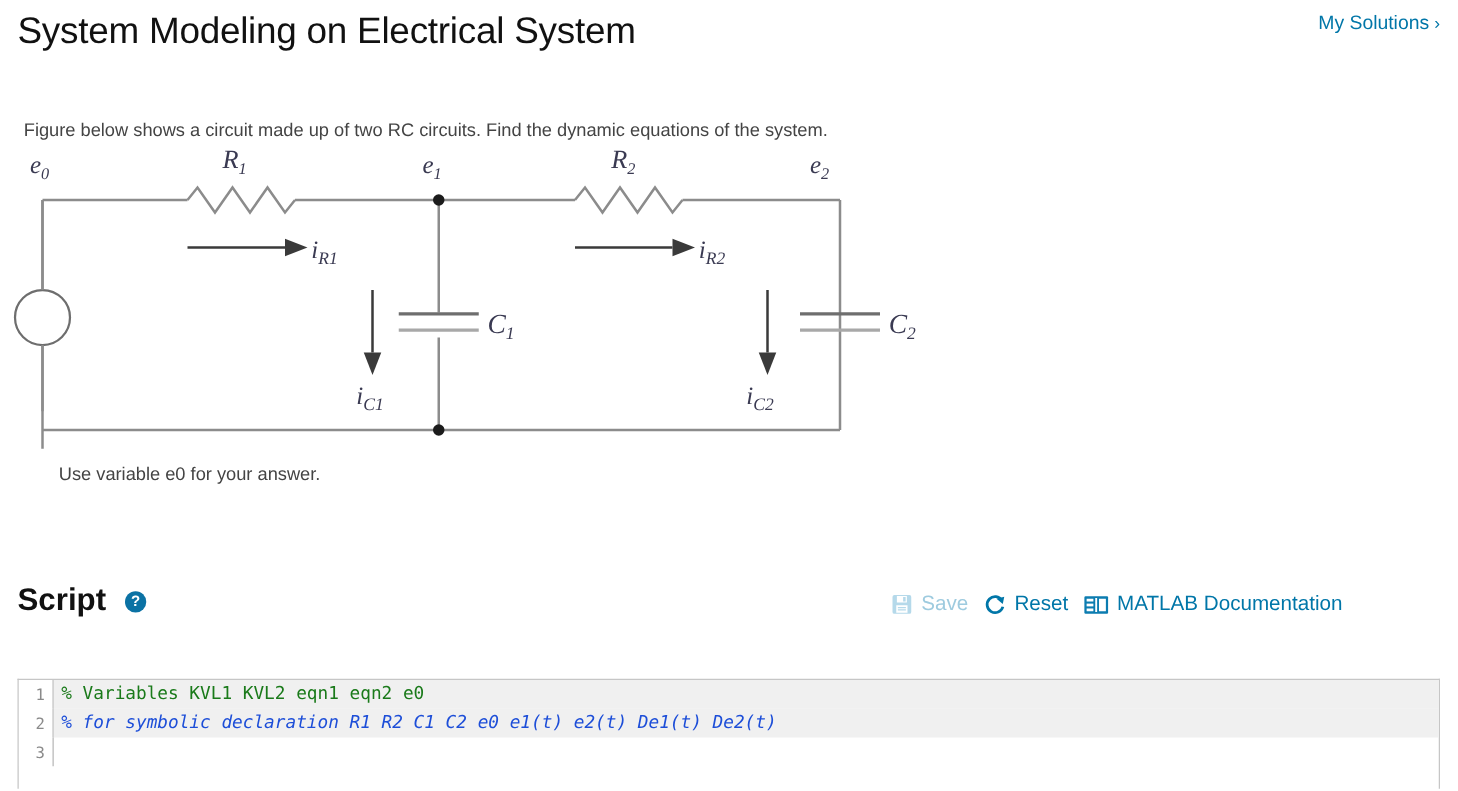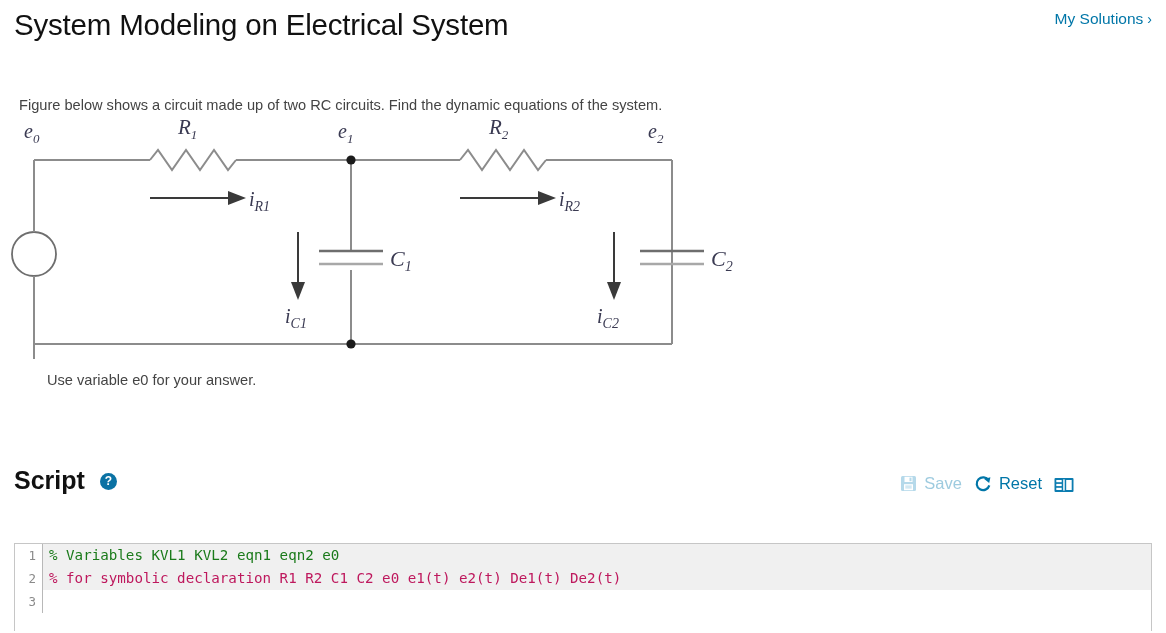--- a/index.html
+++ b/index.html
@@ -335,36 +335,37 @@
       <span class="tool-ico">
         <svg width="20" height="16" viewBox="0 0 20 16" xmlns="http://www.w3.org/2000/svg">
           <rect x="0.5" y="1" width="19" height="14" rx="1" fill="#0c7cb0"></rect>
           <rect x="2.3" y="3" width="5.4" height="2.2" fill="#ffffff"></rect>
           <rect x="2.3" y="6.9" width="5.4" height="2.2" fill="#ffffff"></rect>
           <rect x="2.3" y="10.8" width="5.4" height="2.2" fill="#ffffff"></rect>
           <rect x="9.2" y="2.4" width="1.5" height="11.2" fill="#ffffff"></rect>
           <rect x="12.2" y="3" width="5.5" height="10" fill="#ffffff"></rect>
         </svg>
       </span>
+      <span>MATLAB Documentation</span>
     </div>
 
   </div>
 </div>
 
 <div class="editor">
   <div id="code-lines">
       <div class="code-line hl">
         <div class="gutter">1</div>
         <div class="gutter-sep"></div>
         <div class="code-cell" style="color: rgb(26, 122, 26);">% Variables KVL1 KVL2 eqn1 eqn2 e0</div>
       </div>
       <div class="code-line hl">
         <div class="gutter">2</div>
         <div class="gutter-sep"></div>
-        <div class="code-cell" style="color: #be185d;">% for symbolic declaration R1 R2 C1 C2 e0 e1(t) e2(t) De1(t) De2(t)</div>
+        <div class="code-cell" style="color: #1d4ed8; font-style: italic;">% for symbolic declaration R1 R2 C1 C2 e0 e1(t) e2(t) De1(t) De2(t)</div>
       </div>
       <div class="code-line">
         <div class="gutter">3</div>
         <div class="gutter-sep"></div>
         <div class="code-cell empty" style="color: transparent;"> </div>
       </div>
     </div>
 </div>
 
 </body></html>

